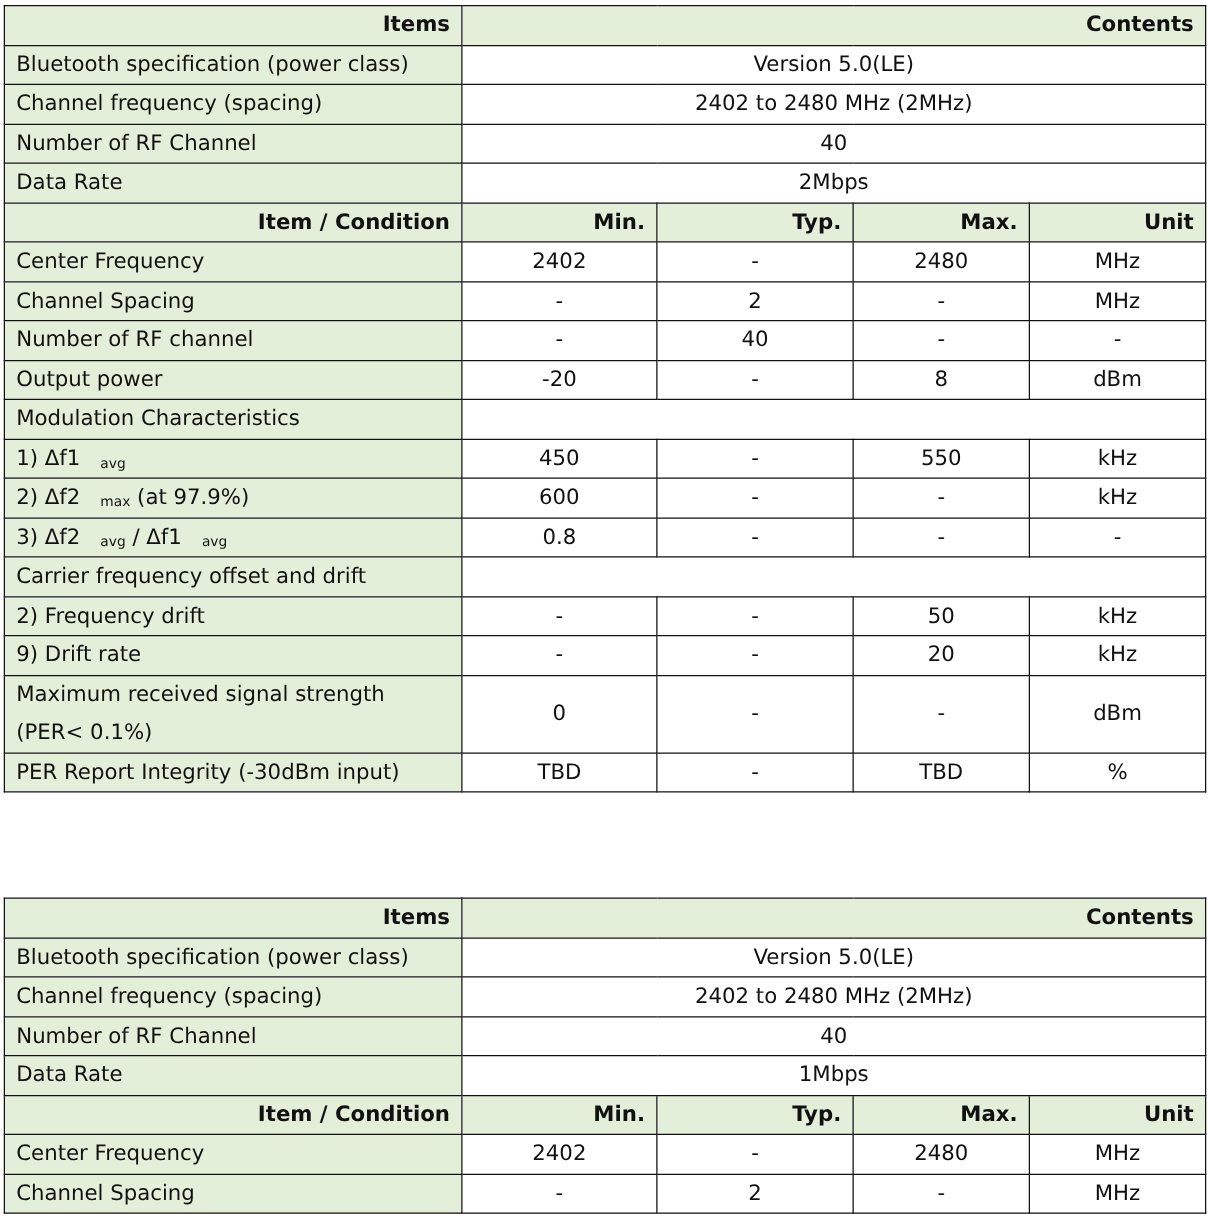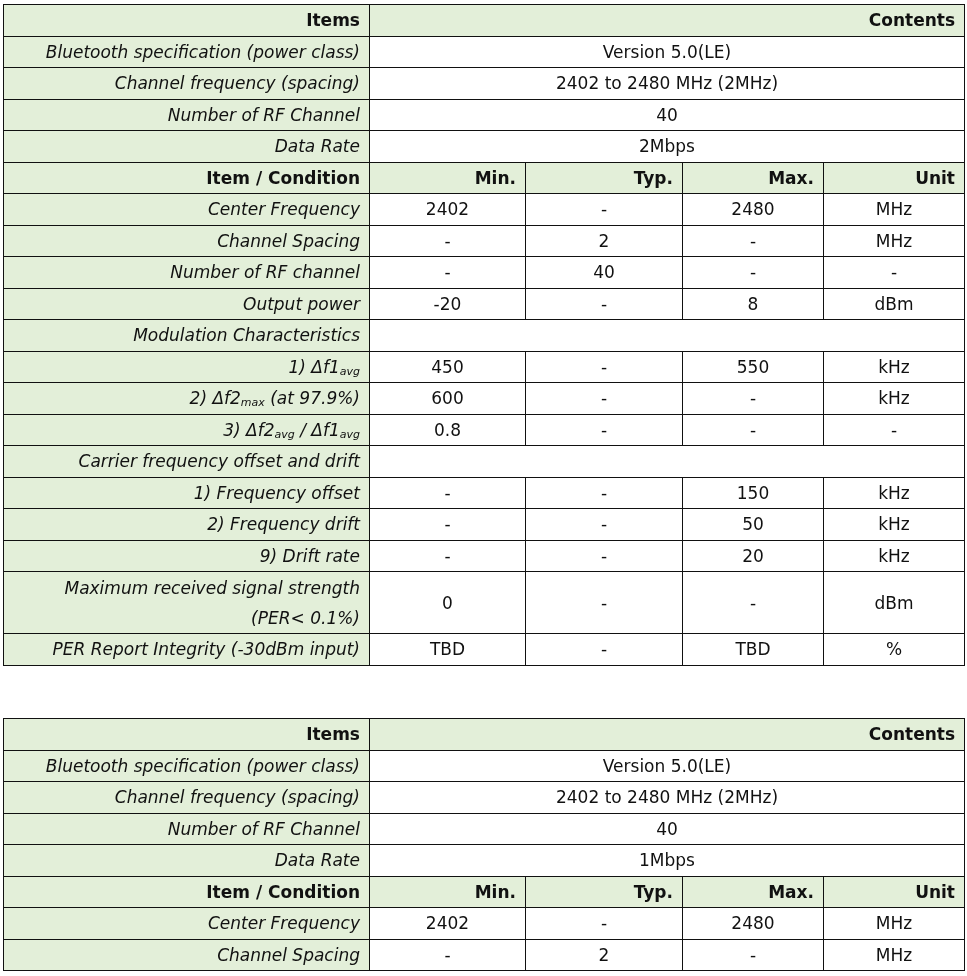--- a/index.html
+++ b/index.html
@@ -1,24 +1,24 @@
 <!DOCTYPE html>
 <html><head>
   <meta charset="utf-8">
   <style>
     html, body { margin: 0; padding: 0; background: #ffffff; }
     body { width: 967px; height: 976px; position: relative; overflow: hidden;
            font-family: "DejaVu Sans", "Liberation Sans", sans-serif; color: #111; }
     table.spec { position: absolute; left: 3px; width: 961px; border-collapse: collapse; table-layout: fixed; font-size: 17px; }
     table.spec td { border: 1.5px solid #111; padding: 0 9px; height: 30.5px; line-height: 30px; white-space: nowrap; overflow: hidden; }
-    td.lbl { background: #e3efd9; text-align: right; font-style: italic; }
+    td.lbl { background: #e3efd9; text-align: left; }
     td.hdr { background: #e3efd9; font-weight: bold; text-align: right; }
     td.val { background: #ffffff; text-align: center; }
     td.lbl.tall { line-height: 30px; white-space: normal; margin-left: 36px; }
-    sub { font-size: 11px; vertical-align: -2px; line-height: 0; }
+    sub { font-size: 11px; vertical-align: -2px; line-height: 0; margin-left: 16px; }
     #table1 { top: 4px; }
     #table2 { top: 718px; }
   </style>
 </head>
 <body>
 
 <table class="spec" id="table1">
   <colgroup>
       <col style="width:366px">
       <col style="width:156px">
@@ -106,27 +106,20 @@
     <td class="val">0.8</td>
     <td class="val">-</td>
     <td class="val">-</td>
     <td class="val">-</td>
   </tr>
   <tr>
     <td class="lbl">Carrier frequency offset and drift</td>
     <td class="val" colspan="4"></td>
   </tr>
   <tr>
-    <td class="lbl">1) Frequency offset</td>
-    <td class="val">-</td>
-    <td class="val">-</td>
-    <td class="val">150</td>
-    <td class="val">kHz</td>
-  </tr>
-  <tr>
     <td class="lbl">2) Frequency drift</td>
     <td class="val">-</td>
     <td class="val">-</td>
     <td class="val">50</td>
     <td class="val">kHz</td>
   </tr>
   <tr>
     <td class="lbl">9) Drift rate</td>
     <td class="val">-</td>
     <td class="val">-</td>

